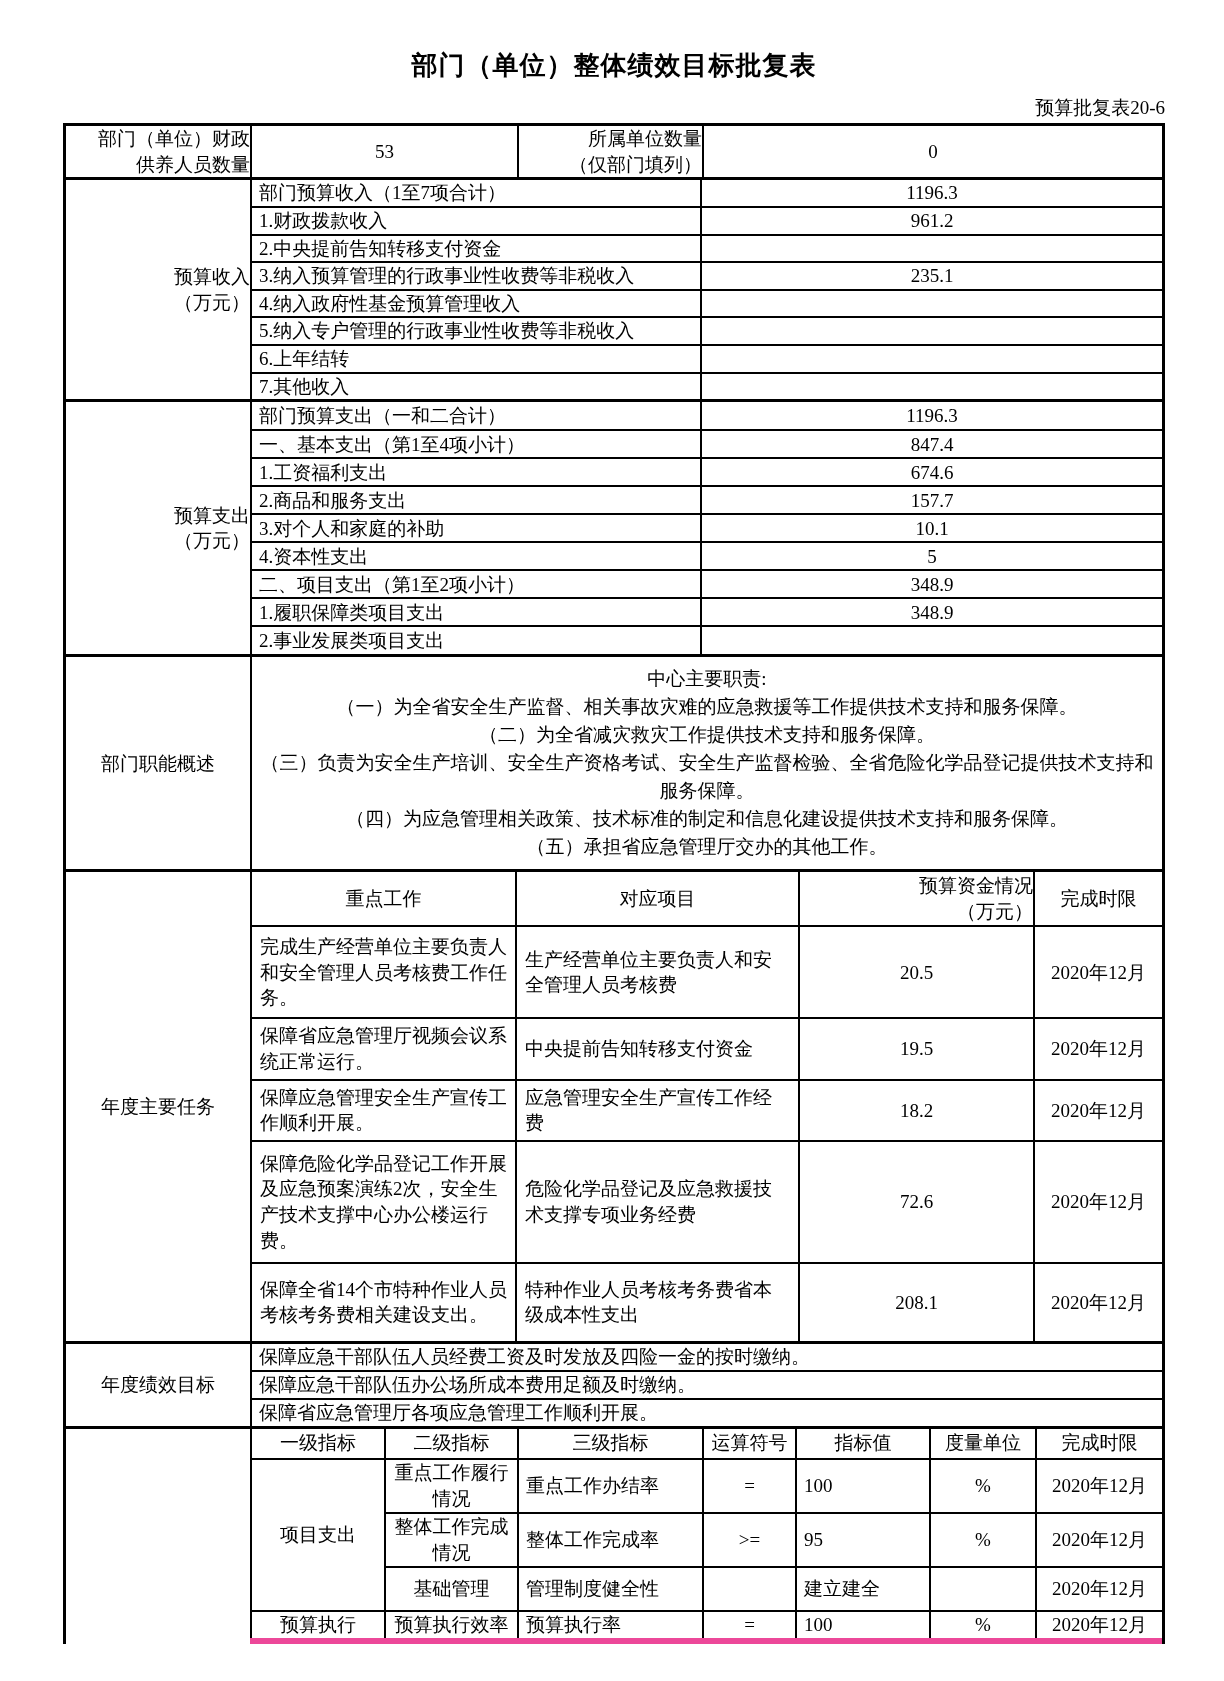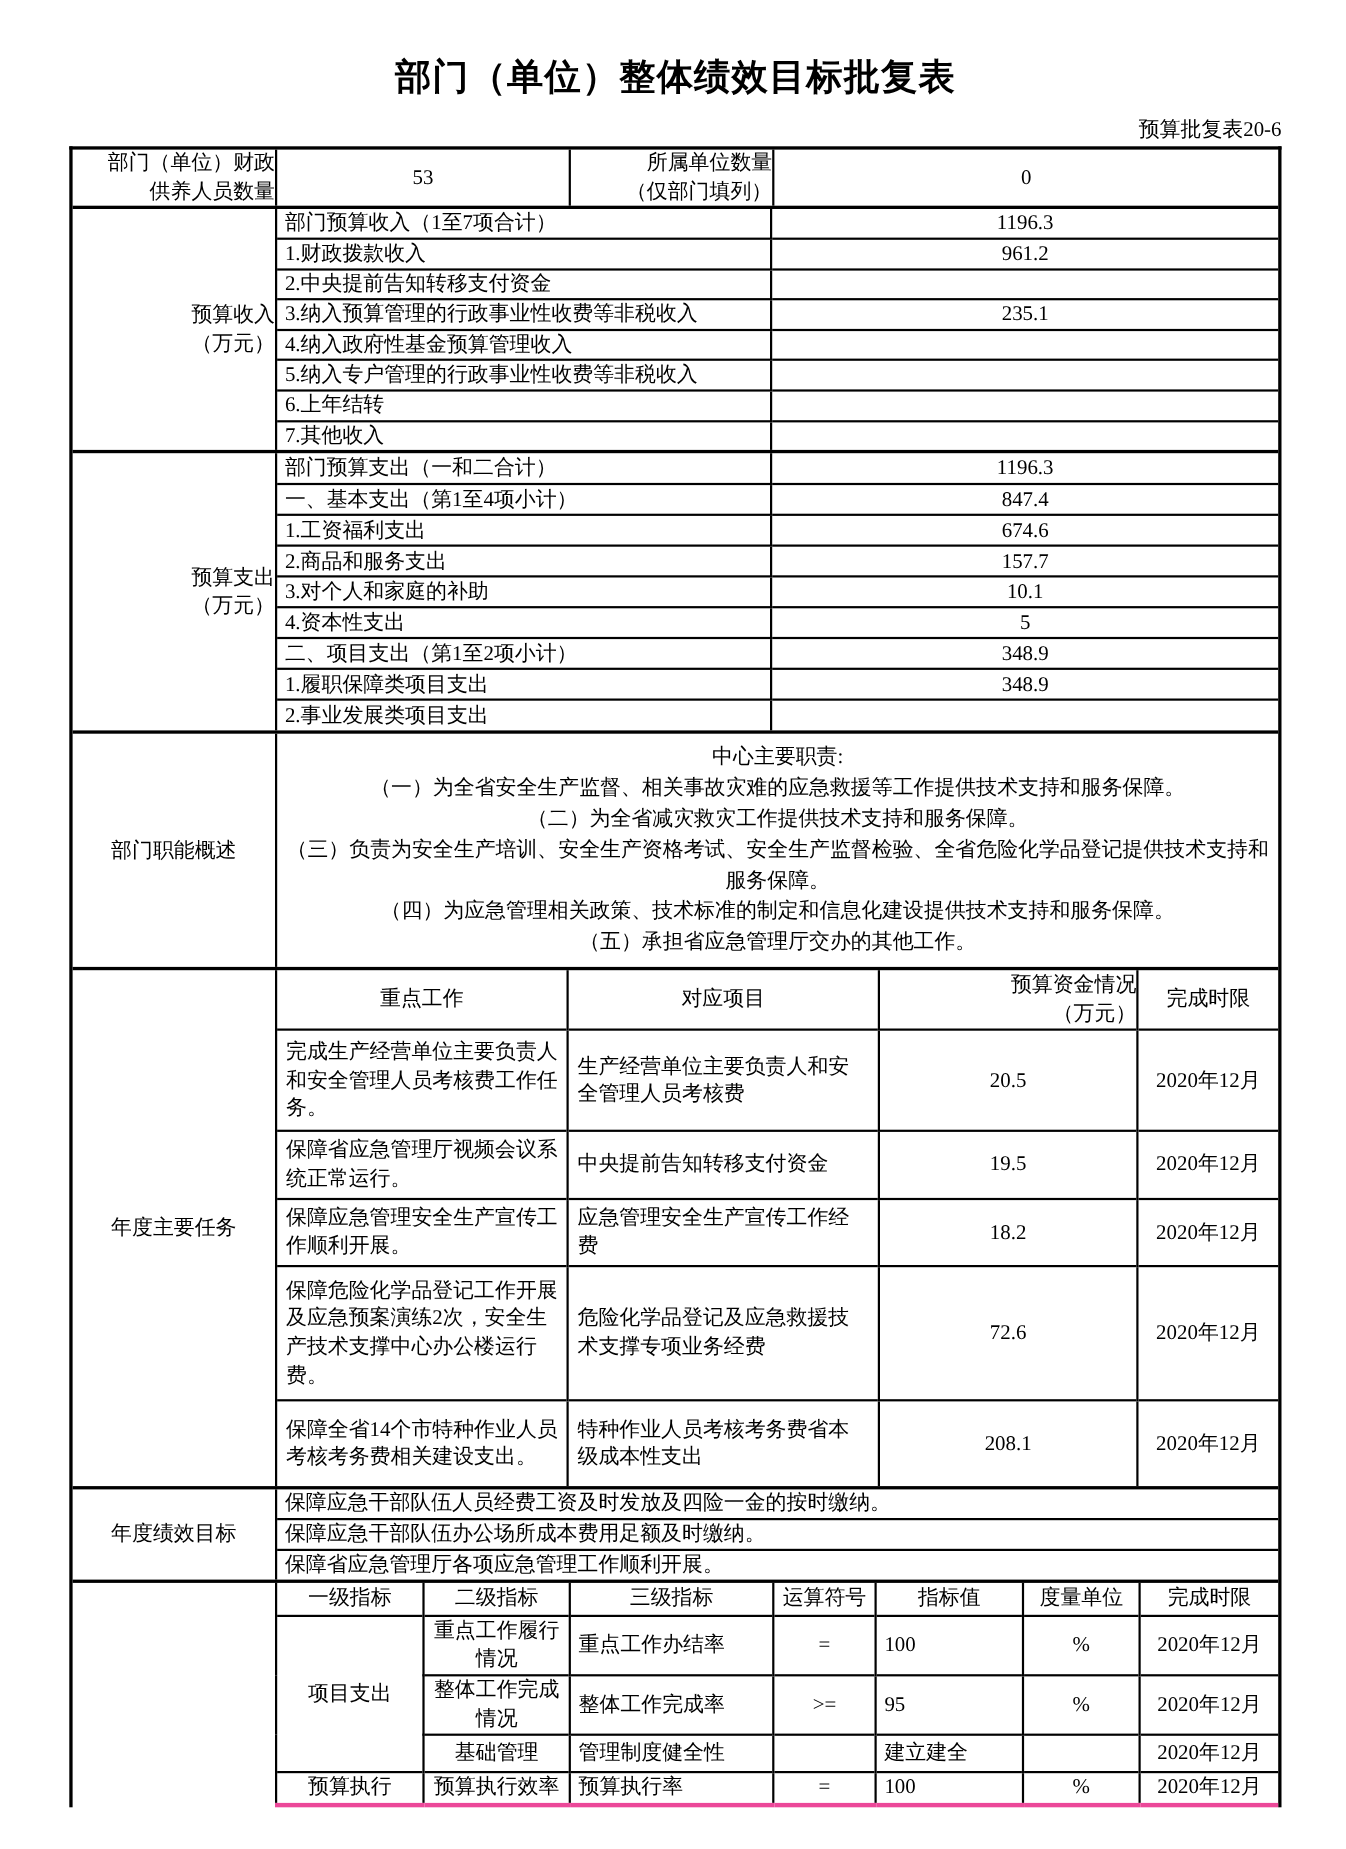--- a/index.html
+++ b/index.html
@@ -4,40 +4,40 @@
 <style>
   * { margin:0; padding:0; box-sizing:border-box; }
   html,body { background:#ffffff; }
   body {
     width:1224px; height:1681px; overflow:hidden;
     font-family:"Liberation Serif","DejaVu Serif",serif;
     color:#000;
   }
   .page-title {
     width:1102px; margin:48px 0 0 63px;
-    text-align:center; font-size:33px; font-weight:bold; letter-spacing:1px;
+    text-align:center; font-size:26px; font-weight:bold; letter-spacing:1px;
   }
   .form-code {
     width:1102px; margin:12px 0 2px 63px;
     text-align:right; font-size:19px;
   }
   .sheet {
     width:1102px; margin-left:63px;
     border:3px solid #000; border-bottom:none;
   }
   .sec { width:100%; border-collapse:collapse; table-layout:fixed; }
   .secwrap + .secwrap { border-top:3px solid #000; }
   td {
     border-right:2px solid #000;
     font-size:19px; line-height:1.35; vertical-align:middle;
     overflow:hidden; word-break:break-all;
   }
   td:last-child { border-right:none; }
   tr + tr > td { border-top:2px solid #000; }
-  .b3 > td { border-bottom:4px solid #ec4899; }
+  .b3 > td { border-bottom:6px solid #ec4899; }
   .nb { border-bottom:none !important; }
   .c { text-align:center; }
   .l { text-align:left; padding-left:7px; padding-right:4px; }
   .pre { white-space:pre-line;text-align:right; }
   .func-content { padding:8px 8px 8px 8px; }
   .func-content div { line-height:28px; text-align:center; }
   .pad { padding:4px 8px; }
 </style>
 </head>
 <body>
@@ -293,21 +293,21 @@
         <td class="c">2020年12月</td>
       </tr>
       <tr style="height:54px">
         <td class="c">整体工作完成情况</td>
         <td class="l">整体工作完成率</td>
         <td class="c">&gt;=</td>
         <td class="l">95</td>
         <td class="c">%</td>
         <td class="c">2020年12月</td>
       </tr>
-      <tr style="height:34px">
+      <tr style="height:44px">
         <td class="c">基础管理</td>
         <td class="l">管理制度健全性</td>
         <td class="c"></td>
         <td class="l">建立建全</td>
         <td class="c"></td>
         <td class="c">2020年12月</td>
       </tr>
       <tr class="b3" style="height:30px">
         <td class="c">预算执行</td>
         <td class="c">预算执行效率</td>

